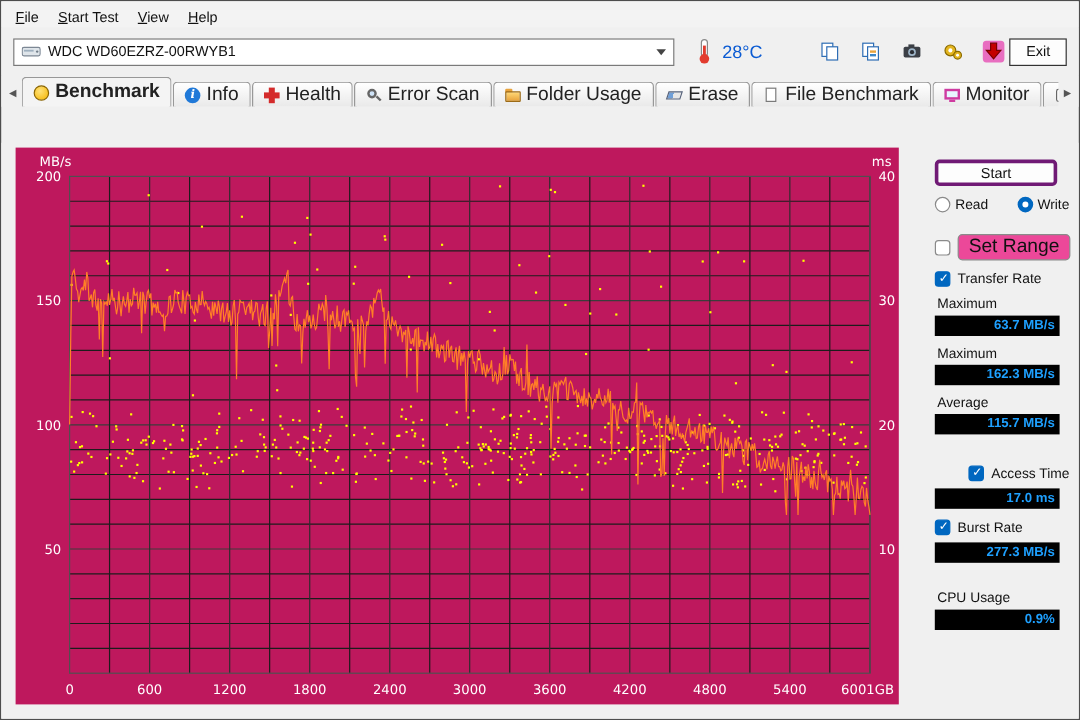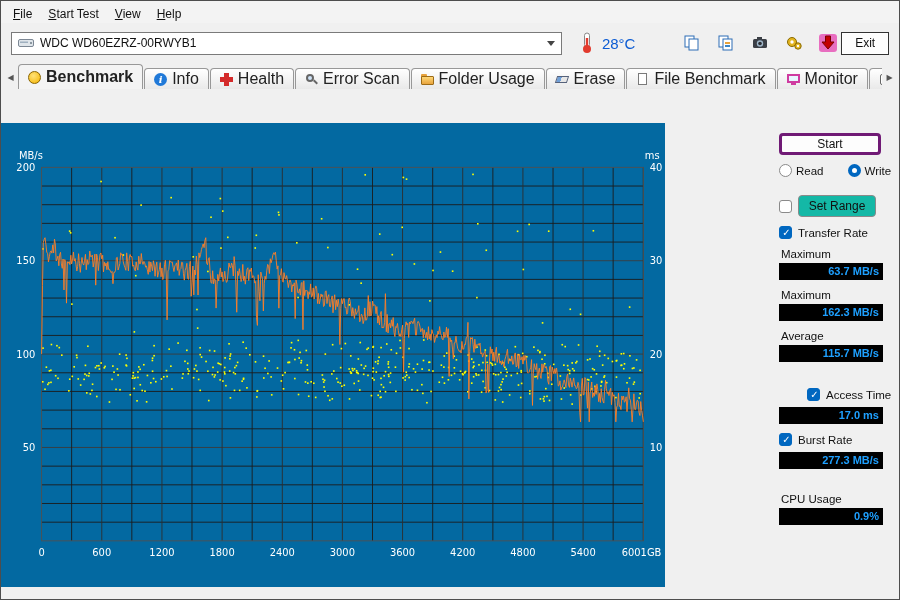--- a/index.html
+++ b/index.html
@@ -50,34 +50,34 @@
   .ti-folder-usage::after{content:"";position:absolute;left:0;top:3px;width:13px;height:9px;background:linear-gradient(#ffd876,#e8a33d);border:1px solid #9c6b17;box-sizing:border-box;border-radius:1px;}
   .ti-erase::after{content:"";position:absolute;left:0;top:3px;width:12px;height:7px;background:linear-gradient(90deg,#6f9fd8 40%,#e6e6e6 40%);border:1px solid #55617a;transform:skewX(-18deg);box-sizing:border-box;}
   .ti-file-benchmark::after{content:"";position:absolute;left:2px;top:0;width:9px;height:12px;background:#fff;border:1px solid #7a7a7a;box-sizing:border-box;}
   .ti-monitor::before{content:"";position:absolute;left:0;top:1px;width:13px;height:9px;border:2px solid #cf3ba0;background:#e8f6ff;box-sizing:border-box;}
   .ti-monitor::after{content:"";position:absolute;left:4px;top:10px;width:5px;height:2px;background:#cf3ba0;}
   .ti-random::before{content:"";position:absolute;left:1px;top:1px;width:11px;height:11px;background:#fff;border:1px solid #666;border-radius:2px;box-sizing:border-box;}
   .ti-random::after{content:"";position:absolute;left:5px;top:5px;width:3px;height:3px;background:#333;border-radius:50%;}
 
   
   .content{position:absolute;left:0;top:118px;right:0;bottom:0;background:#f0f0f0;}
-  .chartbox{position:absolute;left:0;top:4px;width:664px;height:464px;background:#0369a1;}
+  .chartbox{position:absolute;left:12px;top:4px;width:736px;height:464px;background:#be185d;}
   .chartbox svg{display:block;width:100%;height:100%;}
   .chartbox text{font-family:"DejaVu Sans",sans-serif;font-size:11px;fill:#ffffff;}
 
   
   .sidebar{position:absolute;left:766px;top:8px;width:128px;font-size:11.5px;color:#111;}
   .start-btn{display:block;margin:6px 0 0 12px;width:102px;height:22px;background:#fdfdfd;border:3px solid #701a75;border-radius:4px;font-size:12px;font-family:inherit;color:#111;}
   .radio-row{margin:9px 0 0 12px;display:flex;gap:24px;align-items:center;}
   .radio-label{display:inline-flex;align-items:center;gap:4px;}
   .radio{width:13px;height:13px;border:1px solid #8a8a8a;border-radius:50%;background:#fff;box-sizing:border-box;display:inline-block;flex:0 0 auto;}
   .radio.checked{border:4px solid #0067c0;}
   .row{display:flex;align-items:center;margin-left:12px;gap:6px;}
   .range-row{margin-top:18px;}
-  .range-btn{width:78px;height:22px;background:#14b8a6;border:1px solid #8a8a8a;border-radius:4px;font-size:12px;font-family:inherit;color:#111;}
+  .range-btn{width:94px;height:22px;background:#ec4899;border:1px solid #8a8a8a;border-radius:4px;font-size:16px;font-family:inherit;color:#111;}
   .check-row{margin-top:9px;}
   .checkbox{width:13px;height:13px;border:1px solid #8a8a8a;background:#fff;border-radius:3px;box-sizing:border-box;display:inline-block;position:relative;flex:0 0 auto;}
   .checkbox.checked{background:#0067c0;border-color:#0067c0;}
   .checkbox.checked::after{content:"\2713";position:absolute;left:0;top:-1px;width:13px;text-align:center;color:#fff;font-size:10px;line-height:14px;}
   .stat-label{margin:9px 0 3px 14px;}
   .stat-box{margin-left:12px;width:104px;height:17px;background:#000;color:#1ea0ff;font-size:11px;font-weight:bold;line-height:17px;text-align:right;padding-right:4px;box-sizing:border-box;}
   .stat-box.after-check{margin-top:6px;}
   .gap-top{margin-top:26px;margin-left:40px;}
   .gap-top-lg{margin-top:24px;}
 </style>

